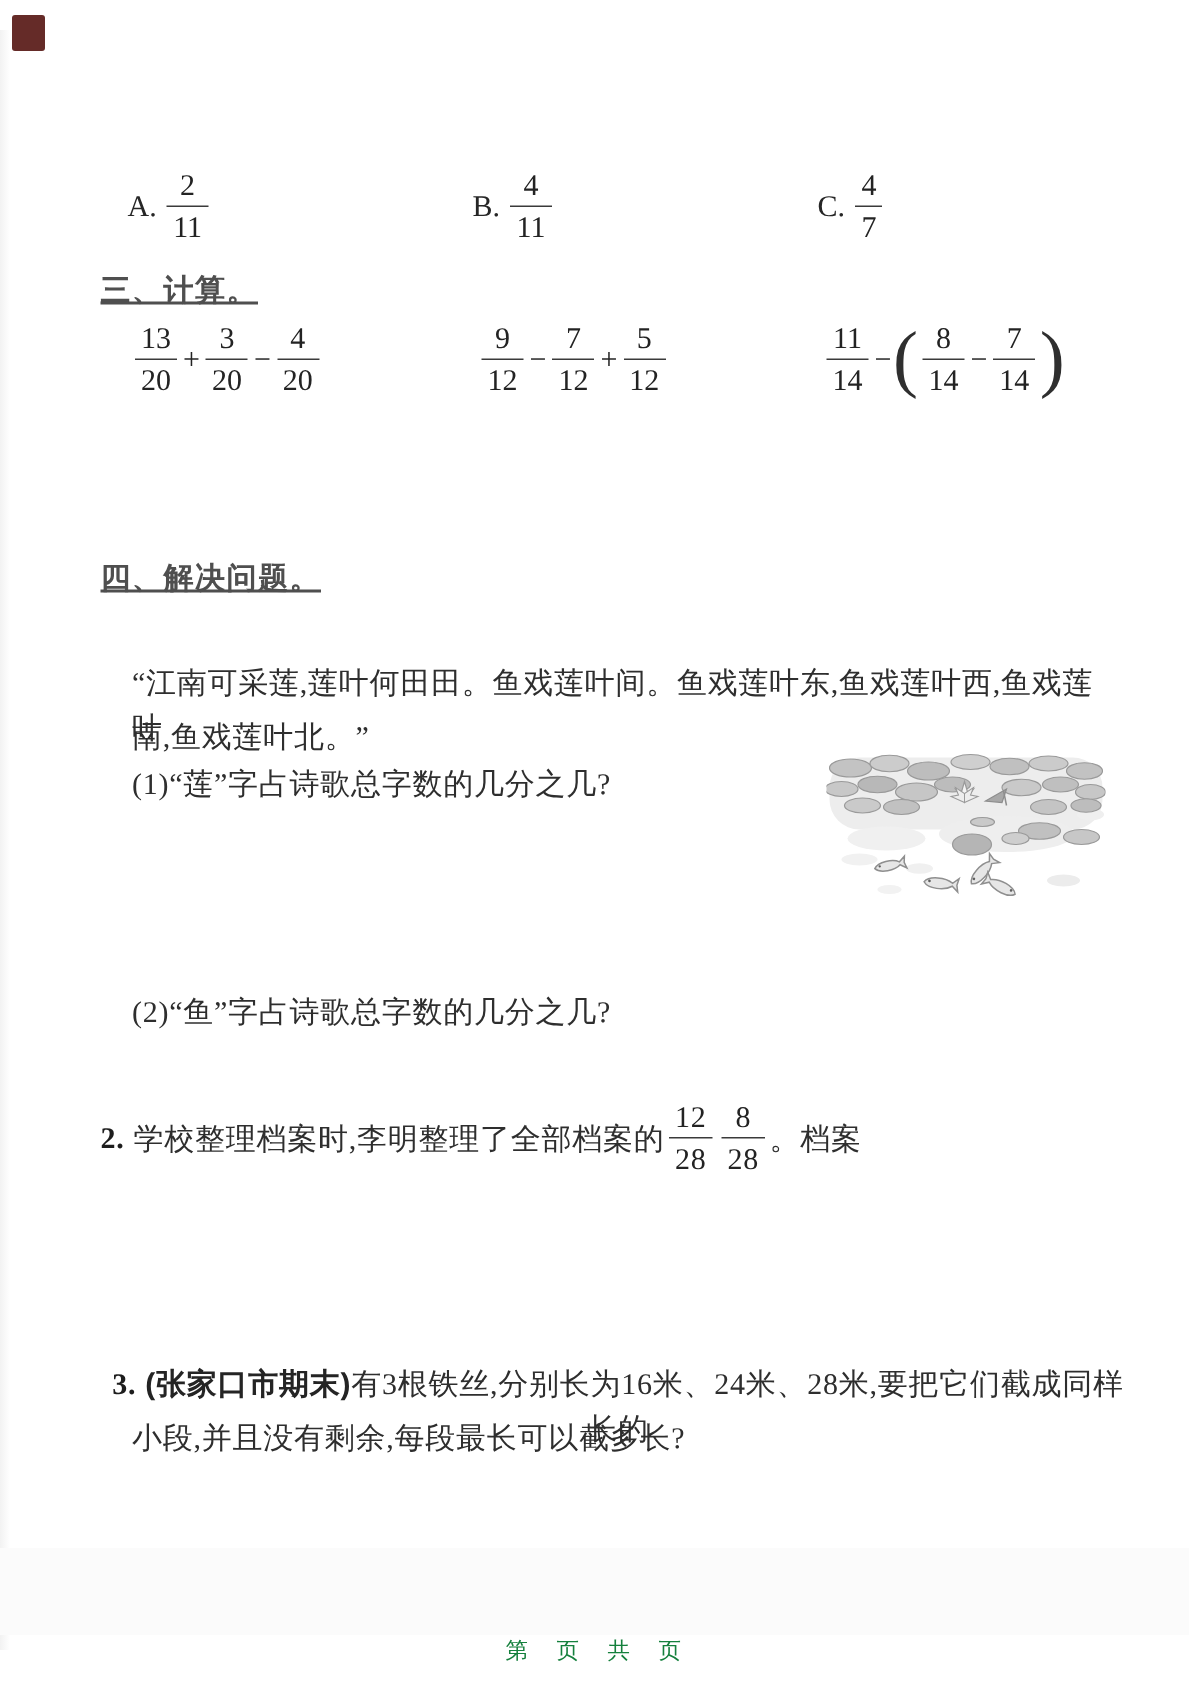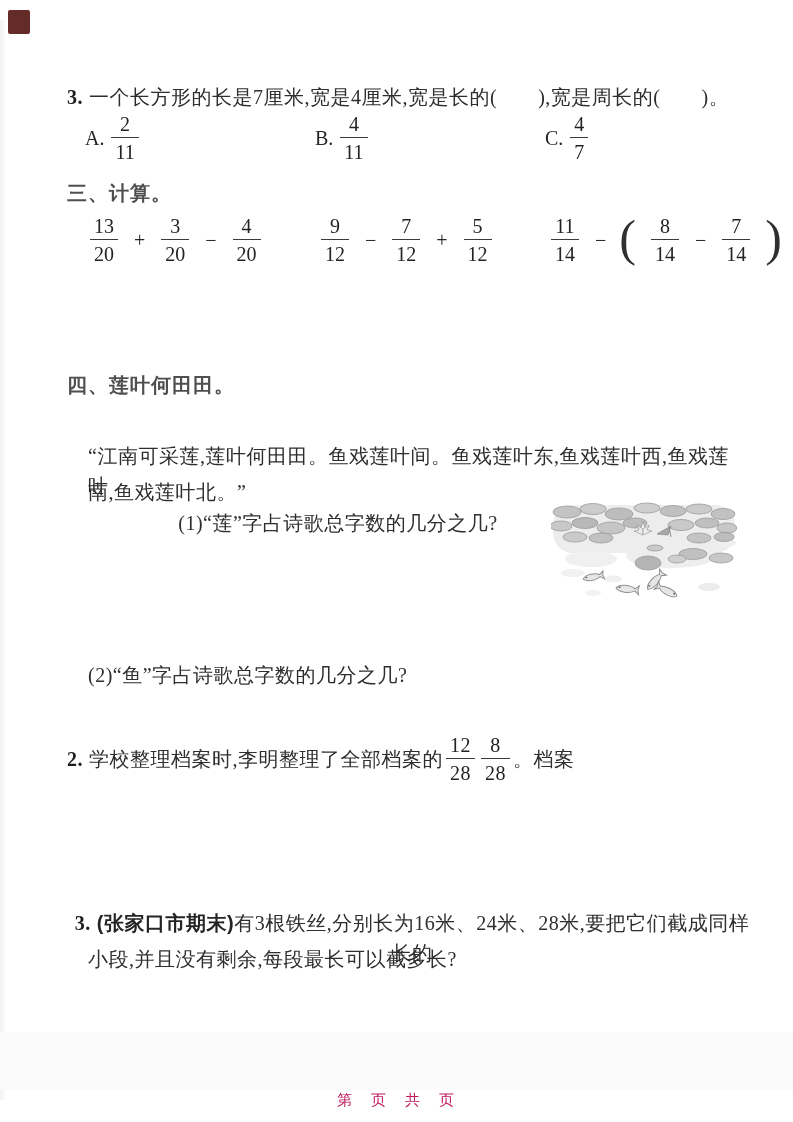--- a/index.html
+++ b/index.html
@@ -16,60 +16,57 @@
   .band-shade { position:absolute; left:0; top:1032px; width:793px; height:58px;
     background:#fbfbfb; }
   .corner-marker { position:absolute; left:8px; top:10px; width:22px; height:24px;
     border-radius:2px; }
 
   .abs { position:absolute; }
   .qnum { font-weight:bold; color:#1d1d1d; margin-right:6px; }
   .body-text { font-size:20px; line-height:30px; color:#2e2e2e; letter-spacing:0.5px; }
   .section-heading {
     font-family:"Liberation Sans","DejaVu Sans",sans-serif;
-    font-weight:bold; font-size:20px; color:#4f4f4f; letter-spacing:1px;
+    font-weight:bold; font-size:20px; color:#4f4f4f; letter-spacing:1px;text-decoration:underline;
   }
   .bold-sans { font-family:"Liberation Sans","DejaVu Sans",sans-serif;
     font-weight:bold; color:#242424; }
 
   
   .frac { display:inline-block; text-align:center; vertical-align:middle;
     margin:0 3px; font-size:20px; color:#232323; }
   .frac .num { display:block; line-height:24px; padding:0 4px 1px; }
   .frac .den { display:block; line-height:26px; padding:1px 4px 0;
     border-top:1.4px solid #3a3a3a; }
   .op { display:inline-block; vertical-align:middle; font-size:20px;
     color:#232323; margin:0 1px; }
   .bigparen { display:inline-block; vertical-align:middle; font-size:50px;
     font-weight:300; color:#2f2f2f; line-height:1; transform:translateY(-2px); }
   .txt { display:inline-block; vertical-align:middle; }
 
-  .expr { display:flex; align-items:center;gap:12px; }
+  .expr { display:flex; align-items:center; }
   .choice { display:flex; align-items:center; font-size:20px; }
   .choice .label { margin-right:4px; color:#262626; }
   .inline-mix { display:flex; align-items:center; flex-wrap:nowrap;
     font-size:20px; color:#2e2e2e; letter-spacing:0.5px; }
 
-  .footer { font-size:15px; color:#be185d; text-align:center; width:100%;
+  .footer { font-size:15px; color:#15803d; text-align:center; width:100%;
     font-family:"Liberation Sans","DejaVu Sans",sans-serif; letter-spacing:2px; }
 
   .illus { position:absolute; left:551px; top:501px; width:186px; height:106px; }
 </style>
 </head>
 <body>
 
 <div class="page">
 
   <div class="edge-shade"></div>
   <div class="band-shade"></div>
   <div class="corner-marker" style="background: rgb(101, 43, 40);"></div>
 
-  <div class="abs body-text" style="left:67px; top:82px; width:680px;">
-    <span class="qnum">3.</span><span>一个长方形的长是7厘米,宽是4厘米,宽是长的(　　),宽是周长的(　　)。</span>
-  </div>
 
   <div class="abs choice" style="left:85px; top:110px; height:56px;">
     <span class="label">A.</span>
     <span class="frac">
       <span class="num">2</span>
       <span class="den">11</span>
     </span>
   </div>
 
   <div class="abs choice" style="left:315px; top:110px; height:56px;">
@@ -134,27 +131,27 @@
         <span class="den">14</span>
       </span>
       <span class="op">−</span>
       <span class="frac">
         <span class="num">7</span>
         <span class="den">14</span>
       </span>
       <span class="bigparen">)</span>
     </div>
 
-  <div class="abs section-heading" style="left:67px; top:372px;">四、莲叶何田田。</div>
+  <div class="abs section-heading" style="left:67px; top:372px;">四、解决问题。</div>
 
 
   <div class="abs body-text" style="left:88px; top:477px; width:645px;">南,鱼戏莲叶北。”</div>
   <div class="abs body-text" style="left:88px; top:441px; width:645px;">“江南可采莲,莲叶何田田。鱼戏莲叶间。鱼戏莲叶东,鱼戏莲叶西,鱼戏莲叶</div>
 
-  <div class="abs body-text" style="left:88px; top:508px; width:500px;text-align:center;">(1)“莲”字占诗歌总字数的几分之几?</div>
+  <div class="abs body-text" style="left:88px; top:508px; width:500px;">(1)“莲”字占诗歌总字数的几分之几?</div>
 
   <svg class="illus" viewBox="0 0 186 106" xmlns="http://www.w3.org/2000/svg">
     <g>
       <rect x="2" y="4" width="182" height="48" rx="20" fill="#ededed"></rect>
       <ellipse cx="40" cy="58" rx="26" ry="8" fill="#f0f0f0"></ellipse>
       <ellipse cx="120" cy="55" rx="45" ry="12" fill="#eeeeee"></ellipse>
       <ellipse cx="22" cy="72" rx="12" ry="4" fill="#f1f1f1"></ellipse>
       <ellipse cx="62" cy="78" rx="9" ry="3.5" fill="#f0f0f0"></ellipse>
       <ellipse cx="158" cy="86" rx="11" ry="4" fill="#ececec"></ellipse>
       <ellipse cx="42" cy="92" rx="8" ry="3" fill="#f2f2f2"></ellipse>

